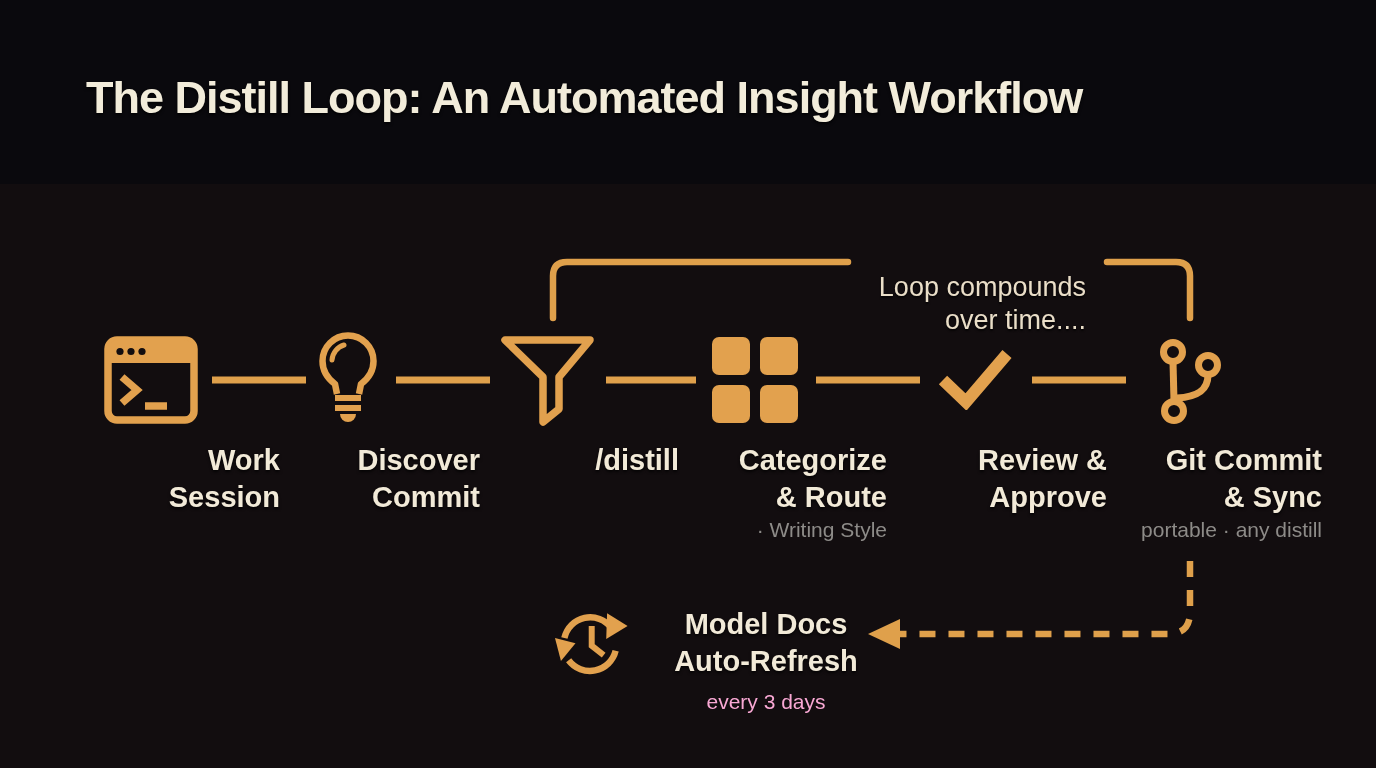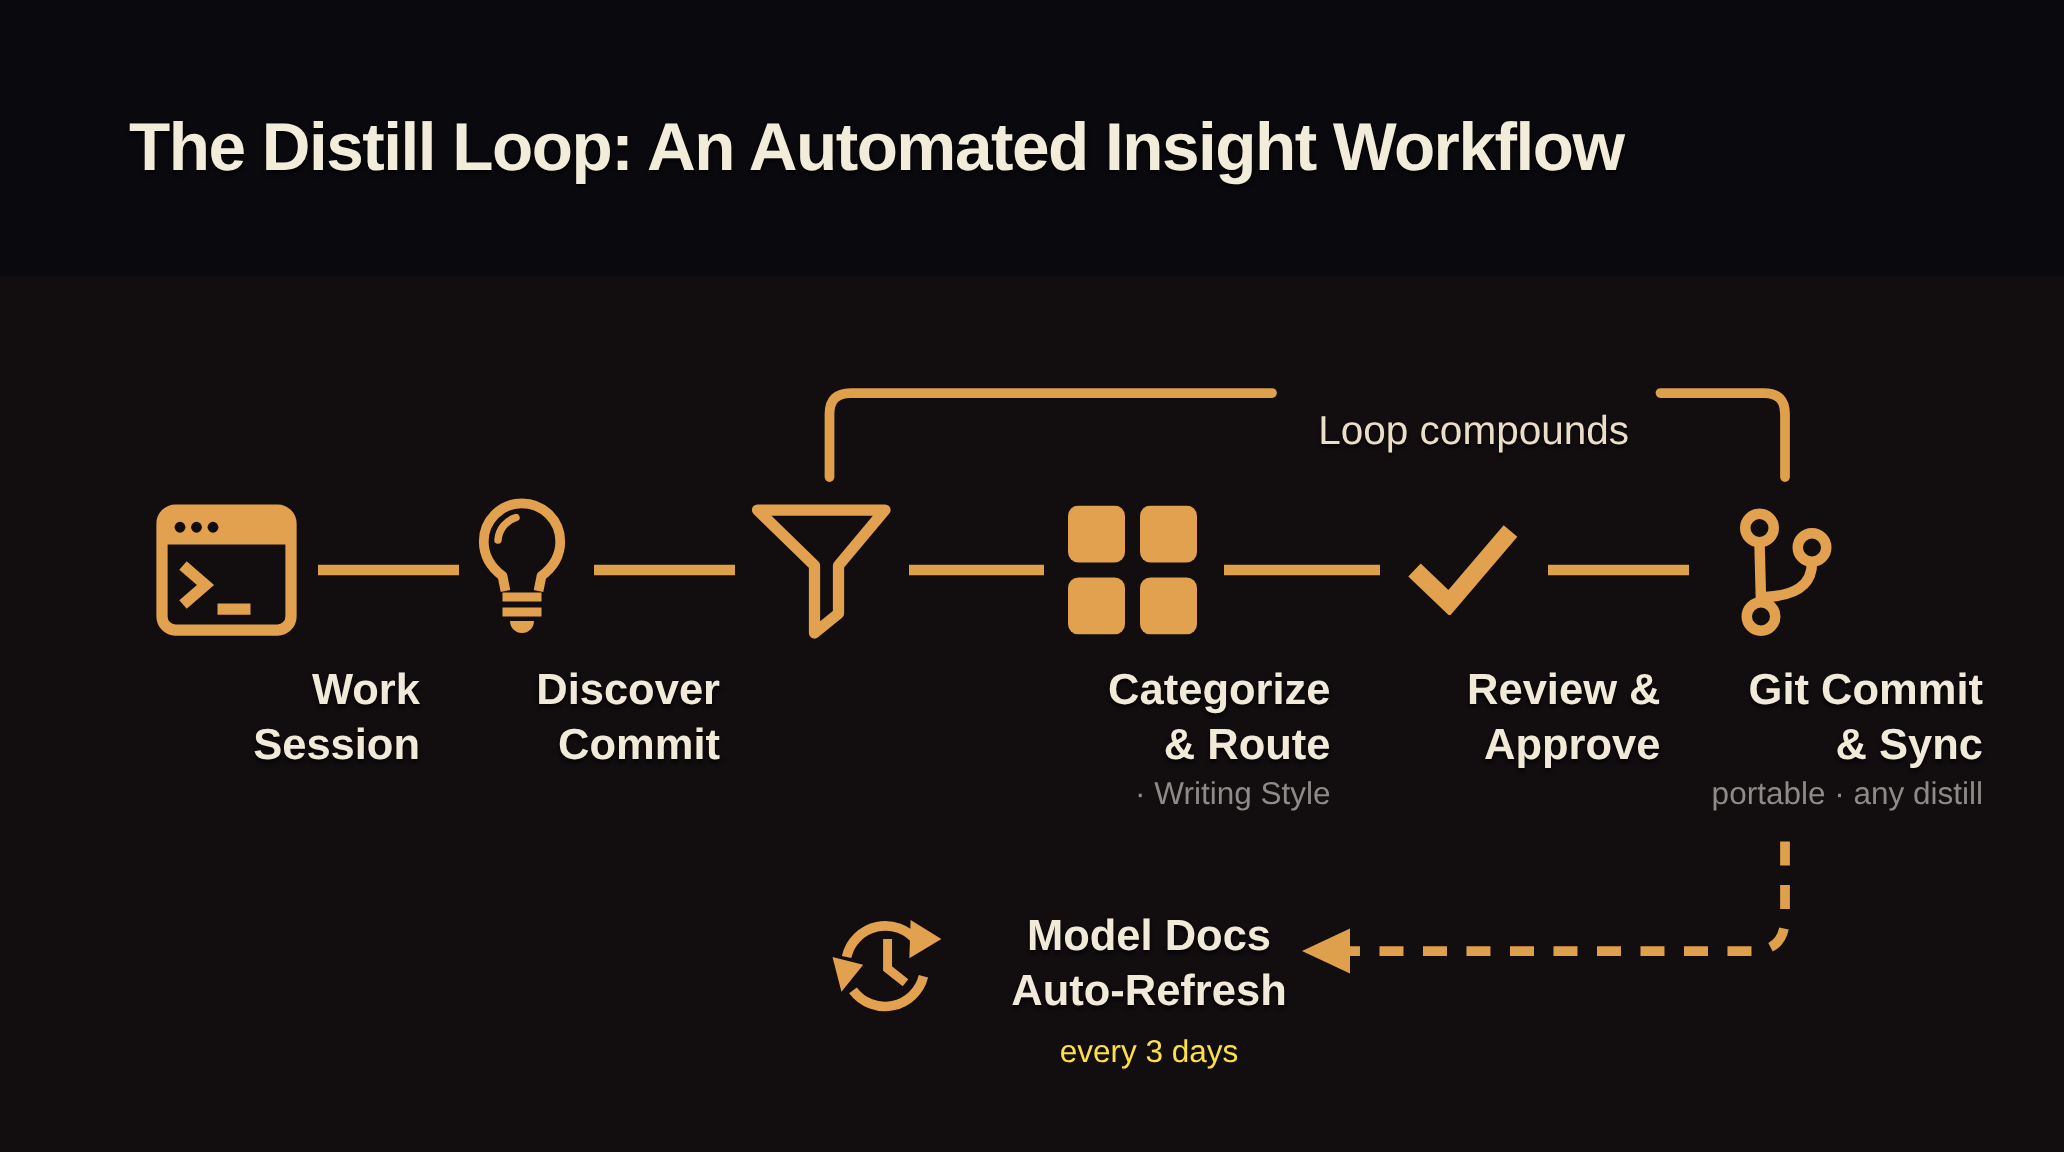--- a/index.html
+++ b/index.html
@@ -36,21 +36,21 @@
     color:#8d8b88;font-size:21px;line-height:27px;font-weight:400;
     text-shadow:none;letter-spacing:0;
   }
   .step-sub:first-of-type{margin-top:8px;}
   .footer-label{
     position:absolute;left:634px;top:606px;width:264px;text-align:center;
     color:#f2ead8;font-size:29px;line-height:37px;font-weight:700;
     text-shadow:0 2px 3px rgba(0,0,0,.75);
   }
   .footer-sub{
-    margin-top:9px;color:#fde047;font-size:21px;line-height:26px;font-weight:400;
+    margin-top:9px;color:#f9a8d4;font-size:21px;line-height:26px;font-weight:400;
     text-shadow:none;
   }
 </style>
 </head>
 <body>
 
 <div class="canvas">
 
   <div class="band-top"></div>
 
@@ -110,29 +110,34 @@
   <svg class="icon" style="left:1146px;top:337px" width="88" height="100" viewBox="0 0 88 100">
     <circle cx="27" cy="15" r="9.5" fill="none" stroke="#e2a14e" stroke-width="7"></circle>
     <circle cx="62" cy="28" r="9.5" fill="none" stroke="#e2a14e" stroke-width="7"></circle>
     <circle cx="28" cy="74" r="9.5" fill="none" stroke="#e2a14e" stroke-width="7"></circle>
     <line x1="27" y1="25" x2="28" y2="64" stroke="#e2a14e" stroke-width="7"></line>
     <path d="M 62 38 C 62 54 50 60 31 61" fill="none" stroke="#e2a14e" stroke-width="7"></path>
   </svg>
 
   <div class="loop-label">
     <div>Loop compounds</div>
+    <div>over time....</div>
   </div>
 
   <div class="step-label" style="left:16px">
     <div>Work</div>
     <div>Session</div>
   </div>
   <div class="step-label" style="left:216px">
     <div>Discover</div>
     <div>Commit</div>
+  </div>
+  <div class="step-label" style="left:415px">
+    <div>/distill</div>
+    <div></div>
   </div>
   <div class="step-label" style="left:623px">
     <div>Categorize</div>
     <div>&amp; Route</div>
     <div class="step-sub">· Writing Style</div>
   </div>
   <div class="step-label" style="left:843px">
     <div>Review &amp;</div>
     <div>Approve</div>
   </div>

